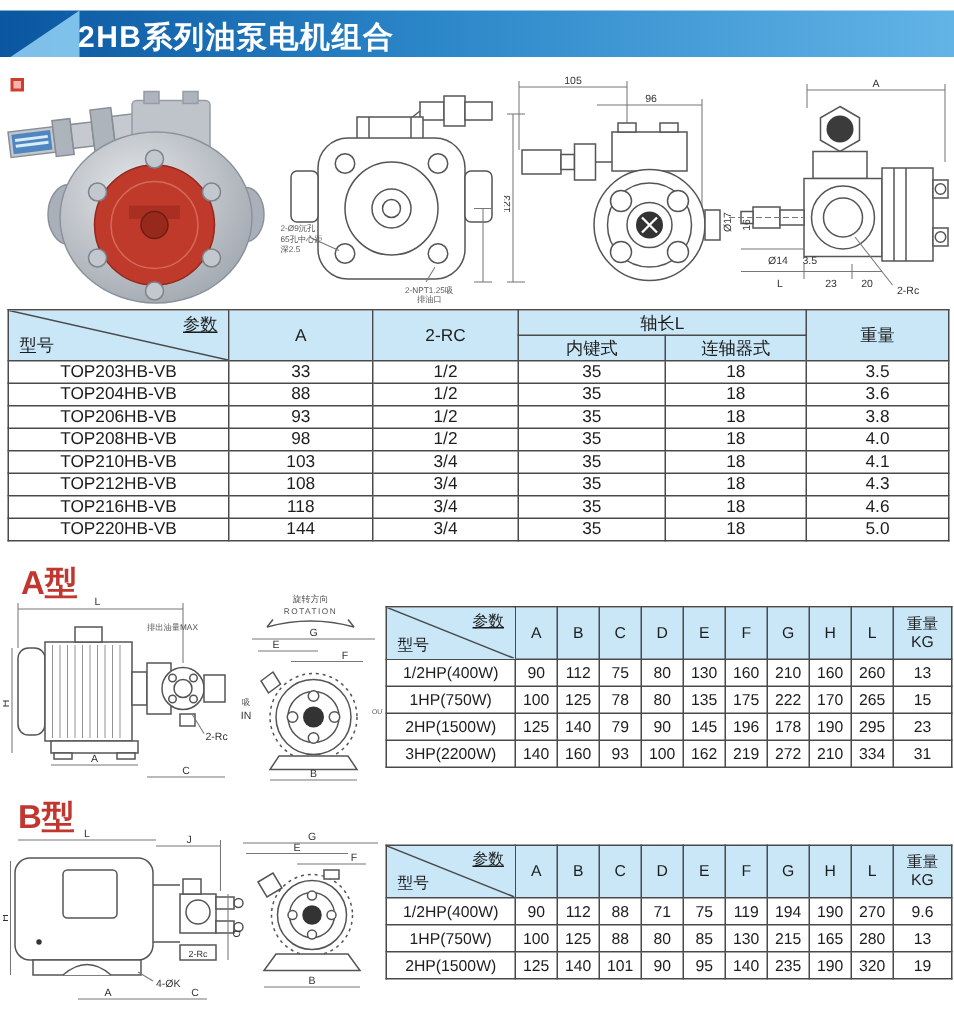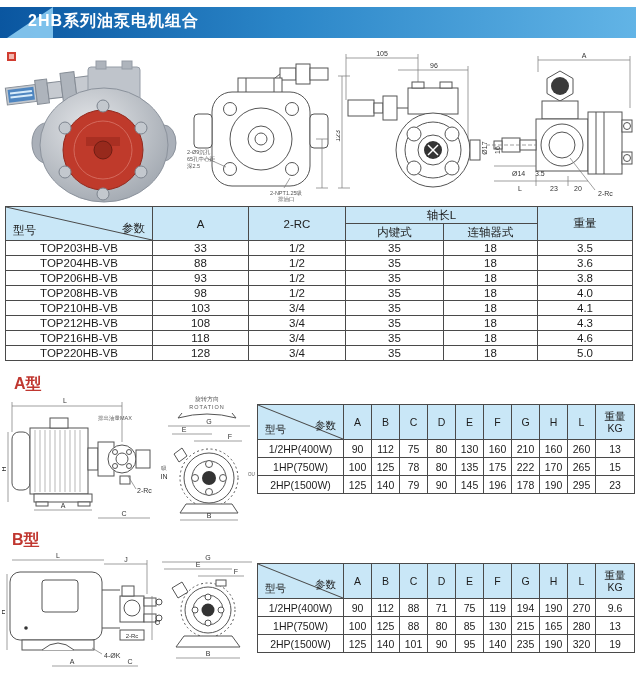--- a/index.html
+++ b/index.html
@@ -3,45 +3,45 @@
 <meta charset="utf-8">
 <style>
   html,body{margin:0;padding:0;background:#ffffff;}
   .page{position:relative;width:636px;height:674px;background:#fff;
         font-family:"Liberation Sans",sans-serif;color:#222;overflow:hidden;}
   
   .banner{position:absolute;left:0;top:7px;width:636px;height:31px;
           background:linear-gradient(90deg,#0a56a0 0%,#2b86c8 45%,#62b4e6 100%);}
   .banner-tri{position:absolute;left:7px;bottom:0;width:0;height:0;
           border-right:46px solid #85c6ee;border-top:31px solid transparent;opacity:.95;}
-  .banner-title{position:absolute;left:28px;top:4px;font-size:16px;font-weight:bold;
+  .banner-title{position:absolute;left:52px;top:4px;font-size:20px;font-weight:bold;
           color:#fff;letter-spacing:1px;}
   
   .tbl{position:absolute;border-collapse:collapse;table-layout:fixed;background:#fff;}
   .tbl th,.tbl td{border:1px solid #4a4a4a;text-align:center;vertical-align:middle;
           padding:0;overflow:hidden;white-space:nowrap;}
   .tbl th{background:#c9e7f7;font-weight:normal;color:#1d1d1d;}
   .tbl td{color:#1d1d1d;background:#fff;}
   .main-tbl{left:5px;top:206px;width:627px;font-size:11.5px;}
   .main-tbl .hr1 th{height:16px;}
   .main-tbl .hr2 th{height:16px;font-family:Liberation Serif, serif;}
   .main-tbl td{height:14px;}
   .ab-tbl{width:377px;font-size:10.5px;}
   .ab-tbl .hr th{height:34px;}
   .ab-tbl td{height:17px;}
   .ab-tbl .wt div{line-height:1.15;}
   .a-tbl{left:257px;top:404px;}
   .b-tbl{left:257px;top:563px;}
   
   .diag{position:relative;}
   .diag .dline{position:absolute;left:0;top:0;width:100%;height:100%;}
-  .diag .dtop{position:absolute;top:14px;right:7px;}
+  .diag .dtop{position:absolute;top:2px;right:7px;text-decoration:underline;}
   .diag .dbot{position:absolute;bottom:2px;left:7px;}
   
-  .section-title{position:absolute;color:#c03730;font-size:16px;font-weight:bold;}
+  .section-title{position:absolute;color:#c03730;font-size:22px;font-weight:bold;}
   #a-title{left:14px;top:374px;}
   #b-title{left:12px;top:530px;}
   
   svg{font-family:"Liberation Sans",sans-serif;}
   .draw{position:absolute;}
   .ln{stroke:#555;fill:none;stroke-width:1;}
   .lnf{stroke:#555;fill:#fff;stroke-width:1;}
   .dim{stroke:#777;fill:none;stroke-width:.7;}
   .dtx{fill:#333;font-size:7px;}
   .stx{fill:#555;font-size:5.5px;}
@@ -297,21 +297,21 @@
         <tr>
         <td>TOP216HB-VB</td>
         <td>118</td>
         <td>3/4</td>
         <td>35</td>
         <td>18</td>
         <td>4.6</td>
       </tr>
         <tr>
         <td>TOP220HB-VB</td>
-        <td>128</td>
+        <td>144</td>
         <td>3/4</td>
         <td>35</td>
         <td>18</td>
         <td>5.0</td>
       </tr>
       </tbody>
   </table>
 
   <div class="section-title" id="a-title">A型</div>
 
@@ -461,20 +461,33 @@
         <td>140</td>
         <td>79</td>
         <td>90</td>
         <td>145</td>
         <td>196</td>
         <td>178</td>
         <td>190</td>
         <td>295</td>
         <td>23</td>
       </tr>
+        <tr>
+        <td>3HP(2200W)</td>
+        <td>140</td>
+        <td>160</td>
+        <td>93</td>
+        <td>100</td>
+        <td>162</td>
+        <td>219</td>
+        <td>272</td>
+        <td>210</td>
+        <td>334</td>
+        <td>31</td>
+      </tr>
       </tbody>
   </table>
 
   <div class="section-title" id="b-title">B型</div>
 
   <svg class="draw" style="left:2px;top:550px" width="253" height="122" viewBox="0 0 253 122">
     <g>
       <line class="dim" x1="10" y1="10" x2="102" y2="10"></line>
       <text class="dtx" x="56" y="8" text-anchor="middle">L</text>
       <line class="dim" x1="102" y1="14" x2="145" y2="14"></line>

